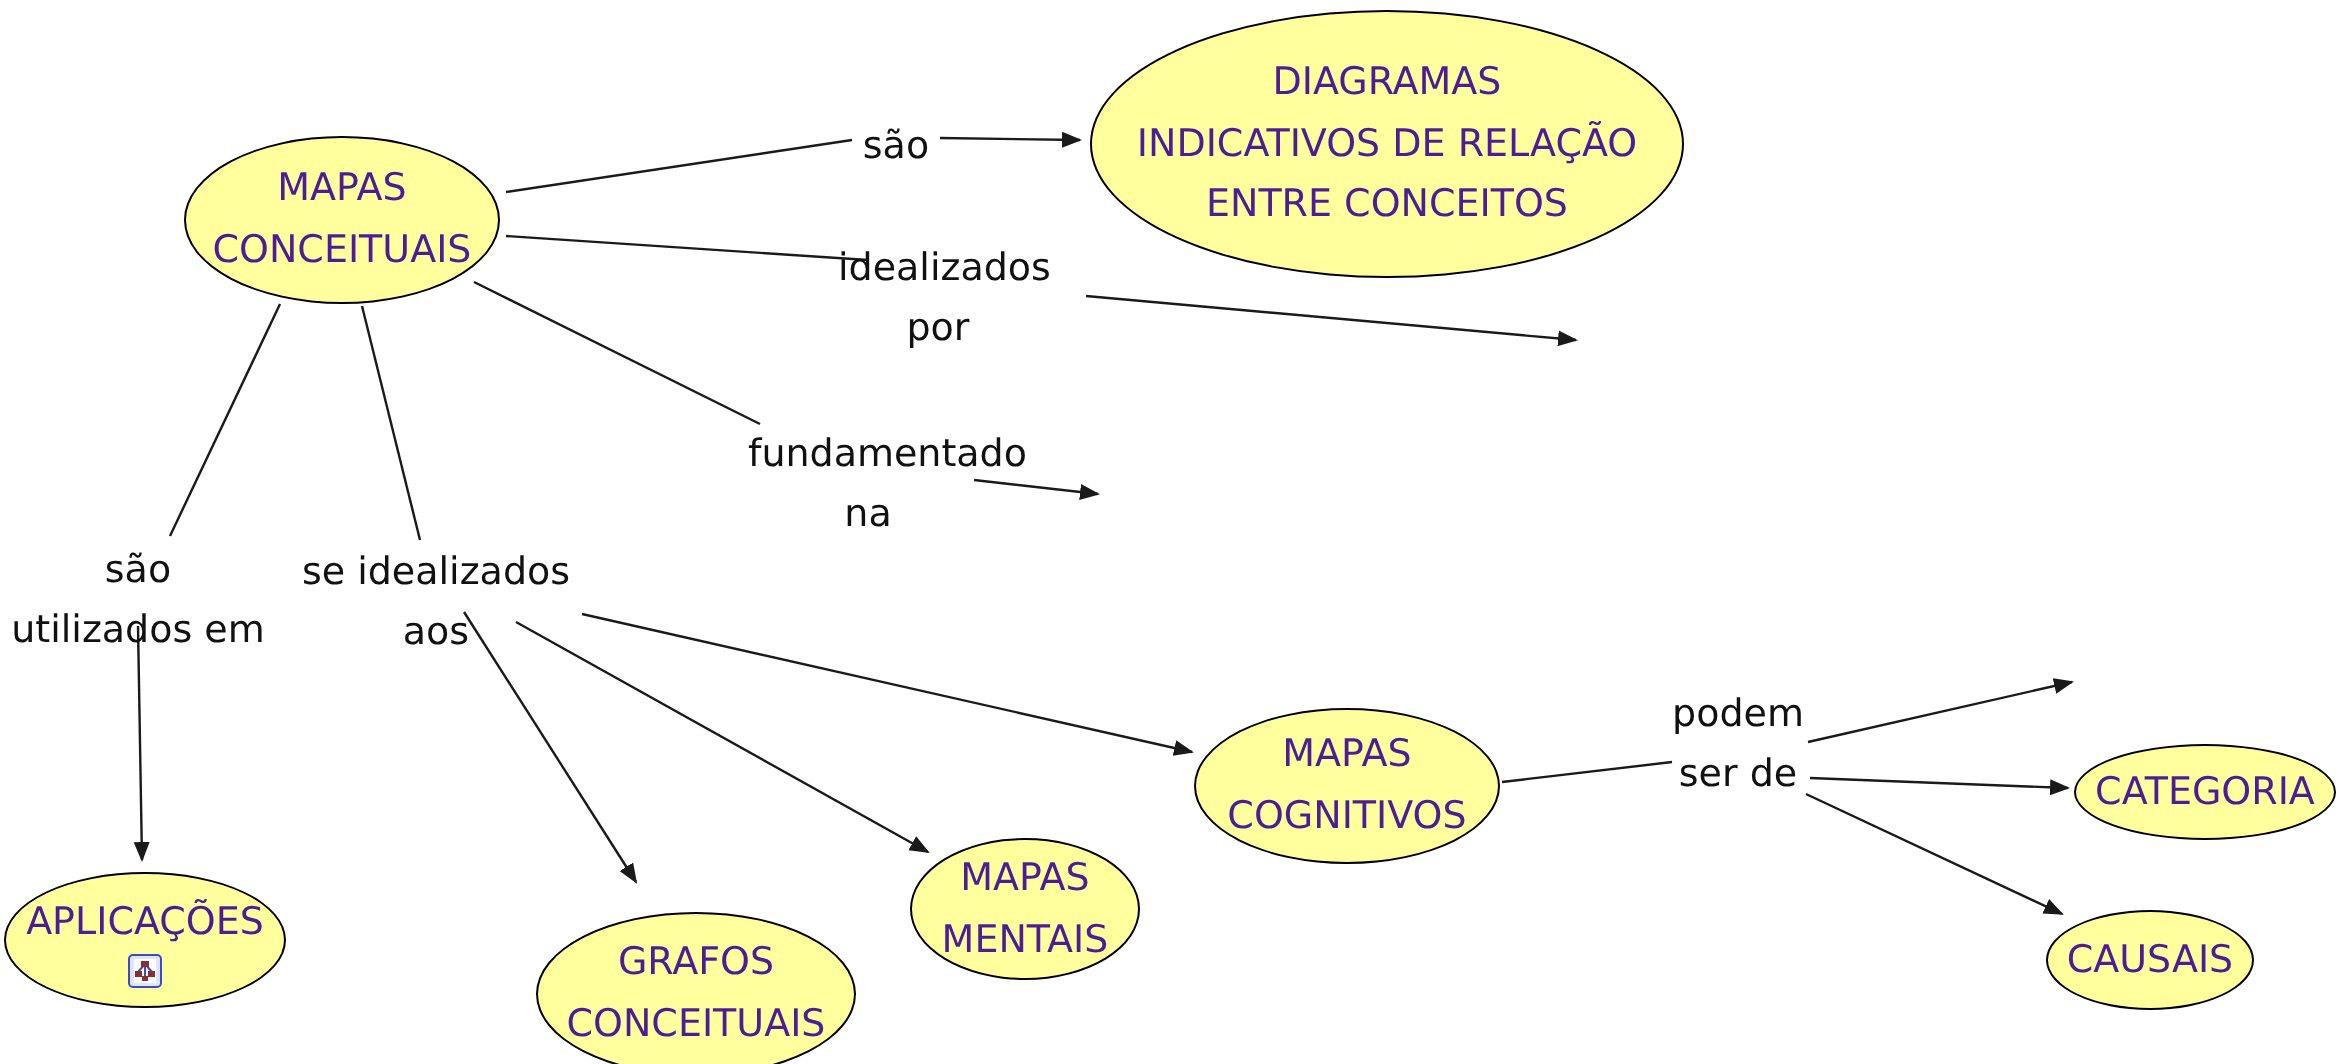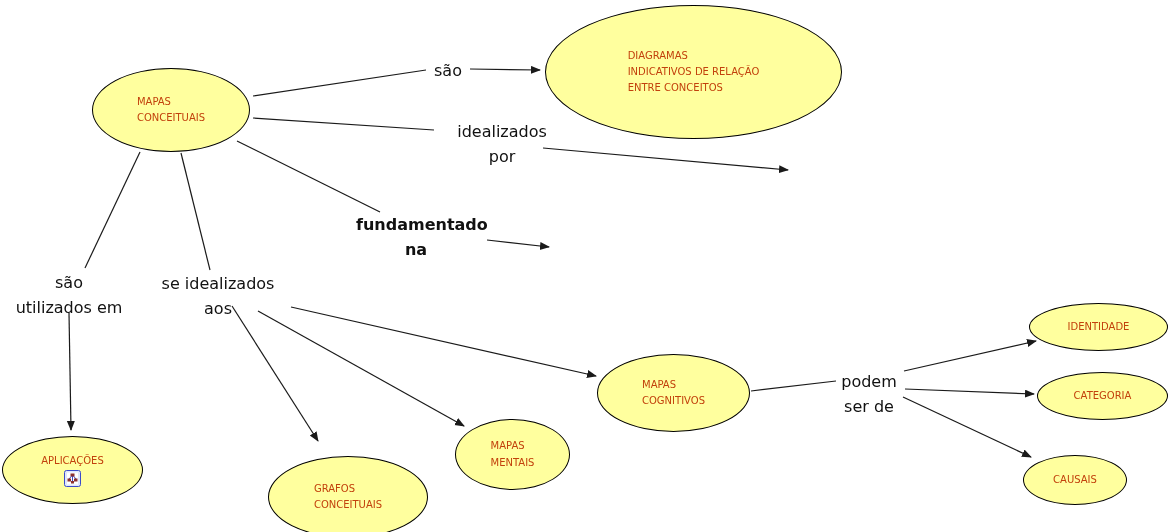--- a/index.html
+++ b/index.html
@@ -19,32 +19,32 @@
   .node {
     position: absolute;
     box-sizing: border-box;
     background: #FFFF9E;
     border: 1.5px solid #000000;
     border-radius: 50%;
     display: flex;
     flex-direction: column;
     align-items: center;
     justify-content: center;
-    text-align: left;
-    color: #c2410c;
-    font-size: 10px;
+    text-align: center;
+    color: #4c1d95;
+    font-size: 19px;
     line-height: 1.62;
     cursor: default;
   }
   .node .lbl { white-space: pre-line; }
   .phrase {
     position: absolute;
     text-align: center;
     color: #111111;
-    font-size: 16px;
+    font-size: 19px;
     line-height: 1.58;
     white-space: pre-line;
   }
   .rsrc-icon { margin-top: 1px; display: block; }
 </style>
 </head>
 <body>
 
 <div class="canvas">
 
@@ -116,42 +116,39 @@
   <div class="node" style="left:455px; top:419px; width:115px; height:71px;">
     <span class="lbl">MAPAS
 MENTAIS</span>
   </div>
 
   <div class="node" style="left:597px; top:354px; width:153px; height:78px;">
     <span class="lbl">MAPAS
 COGNITIVOS</span>
   </div>
 
-  <div class="node" style="left:1029px; top:303px; width:139px; height:48px;">
-    <span class="lbl">IDENTIDADE</span>
-  </div>
 
   <div class="node" style="left:1037px; top:372px; width:131px; height:48px;">
     <span class="lbl">CATEGORIA</span>
   </div>
 
   <div class="node" style="left:1023px; top:455px; width:104px; height:50px;">
     <span class="lbl">CAUSAIS</span>
   </div>
 
   <div class="phrase" style="left:428px; top:58px; width:40px;">são</div>
 
-  <div class="phrase" style="left:452px; top:119px; width:100px;">idealizados
+  <div class="phrase" style="left:419px; top:119px; width:100px;">idealizados
 por</div>
 
-  <div class="phrase" style="left:356px; top:212px; width:120px;font-weight:bold;">fundamentado
+  <div class="phrase" style="left:374px; top:212px; width:120px;">fundamentado
 na</div>
 
   <div class="phrase" style="left:4px; top:270px; width:130px;">são
 utilizados em</div>
 
   <div class="phrase" style="left:143px; top:271px; width:150px;">se idealizados
 aos</div>
 
-  <div class="phrase" style="left:834px; top:369px; width:70px;">podem
+  <div class="phrase" style="left:834px; top:342px; width:70px;">podem
 ser de</div>
 
 </div>
 
 </body></html>

